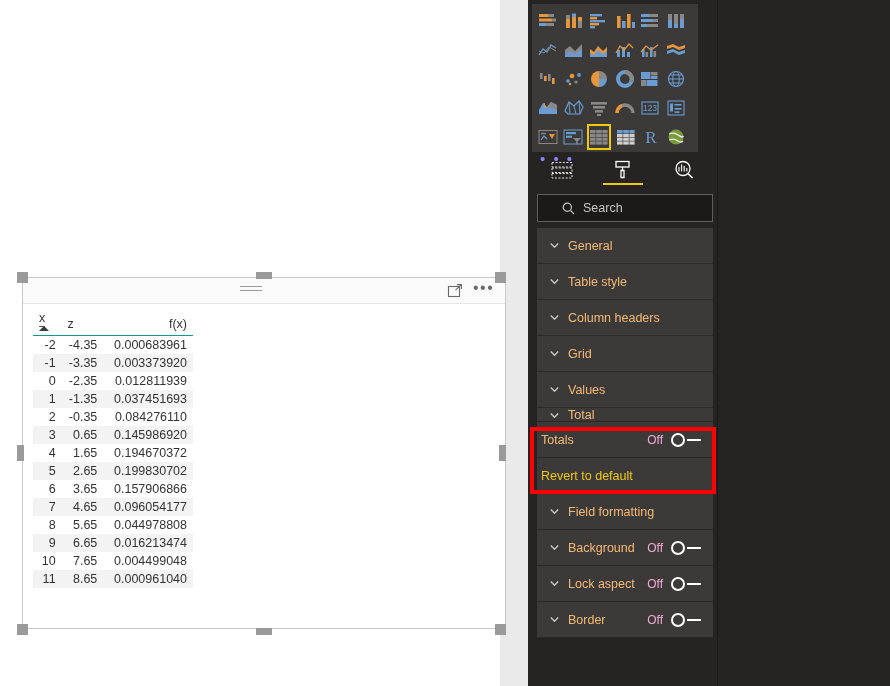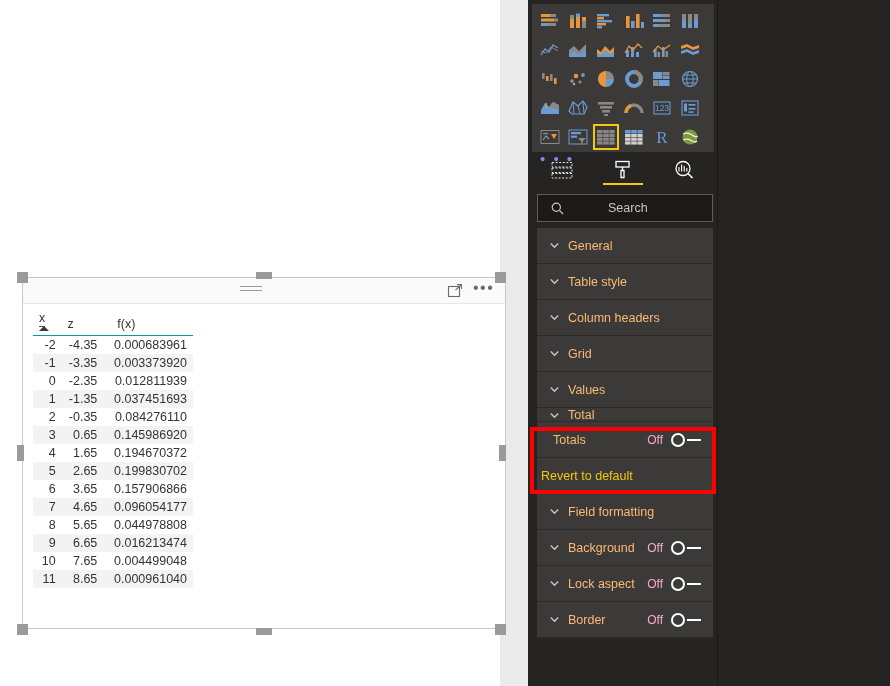--- a/index.html
+++ b/index.html
@@ -51,36 +51,36 @@
     border-bottom:5px solid #3a3a3a;
   }
   #tbl td{
     font-size:12.5px;color:#333333;padding:2px 6px;text-align:right;white-space:nowrap;
   }
   #tbl td.cx{width:26px;}
   #tbl td.cz{width:34px;}
   #tbl td.cf{width:86px;}
   #tbl th.hx{width:26px;}
   #tbl th.hz{width:34px;}
-  #tbl th.hf{width:86px;padding-left:14px;}
+  #tbl th.hf{width:86px;padding-left:14px;text-align:right;}
   #tbl tr.alt td{background:#f3f3f3;}
 
   
   .handle{position:absolute;background:#9a9a9a;z-index:30;}
   .h-corner{width:11px;height:11px;}
   .h-vert{width:7px;height:16px;}
   .h-horz{width:16px;height:7px;}
 
   
   #vizpane{
     position:absolute;left:528px;top:0;width:190px;height:686px;
     background:#252423;border-right:1px solid #1b1a19;box-sizing:border-box;
   }
   #vizgallery{
-    position:absolute;left:4px;top:4px;width:182px;height:148px;
+    position:absolute;left:4px;top:4px;width:166px;height:148px;
     background:#3b3a39;padding:4px 11px 0 5px;box-sizing:border-box;
   }
   .vrow{display:flex;gap:3px;margin-bottom:3px;}
   .vicon{
     width:26px;height:26px;box-sizing:border-box;border:1px solid transparent;
     display:flex;align-items:center;justify-content:center;background:transparent;
   }
   .vicon.sel{border:2px solid #f2c811;}
   .vmore{color:#8a88ff;font-size:15px;line-height:8px;letter-spacing:2px;padding:2px 0 0 3px;}
 
@@ -88,21 +88,21 @@
     position:absolute;left:4px;top:156px;width:182px;height:36px;
     display:flex;align-items:flex-start;justify-content:space-around;padding-top:2px;box-sizing:border-box;
   }
   .vtab{width:44px;height:32px;display:flex;flex-direction:column;align-items:center;justify-content:flex-start;}
   .vtab .ti{height:24px;display:flex;align-items:center;justify-content:center;}
   .vtab .und{width:40px;height:2px;background:transparent;margin-top:1px;}
   .vtab.active .und{background:#f2c811;}
 
   .searchbox{
     position:absolute;background:#1b1a19;border:1px solid #605e5c;box-sizing:border-box;
-    display:flex;align-items:center;padding-left:13px;color:#c8c6c4;font-size:12.5px;gap:36px;
+    display:flex;align-items:center;padding-left:24px;color:#c8c6c4;font-size:12.5px;
   }
   #fmt-search{left:9px;top:194px;width:176px;height:28px;}
 
   #fmtlist{position:absolute;left:9px;top:228px;width:176px;right:0;}
   .fmtrow{
     height:36px;background:#3b3a39;border-bottom:1px solid #2b2a29;
     display:flex;align-items:center;padding:0 10px;box-sizing:border-box;
     color:#c8d8e8;font-size:12.5px;
   }
   .fmtrow .chev{
@@ -607,21 +607,21 @@
         <span class="lbl">Values</span>
       </div>
       <div class="fmtrow" style="height: 14px; overflow: hidden; align-items: flex-start;">
         <span class="chev">
           <svg width="11" height="11" viewBox="0 0 11 11">
             <path d="M1.8 3.6 L5.5 7.3 L9.2 3.6" fill="none" stroke="#c8c6c4" stroke-width="1.4"></path>
           </svg>
         </span>
         <span class="lbl">Total</span>
       </div>
-      <div class="fmtrow" style="padding-left: 16px; align-items: center;">
+      <div class="fmtrow" style="padding-left: 4px; align-items: center;">
         <span class="lbl">Totals</span>
         <span class="offlbl">Off</span>
         <span class="toggle">
           <span class="knob"></span>
           <span class="bar"></span>
         </span>
       </div>
       <div class="fmtrow revert">
         <span class="lbl">Revert to default</span>
       </div>

